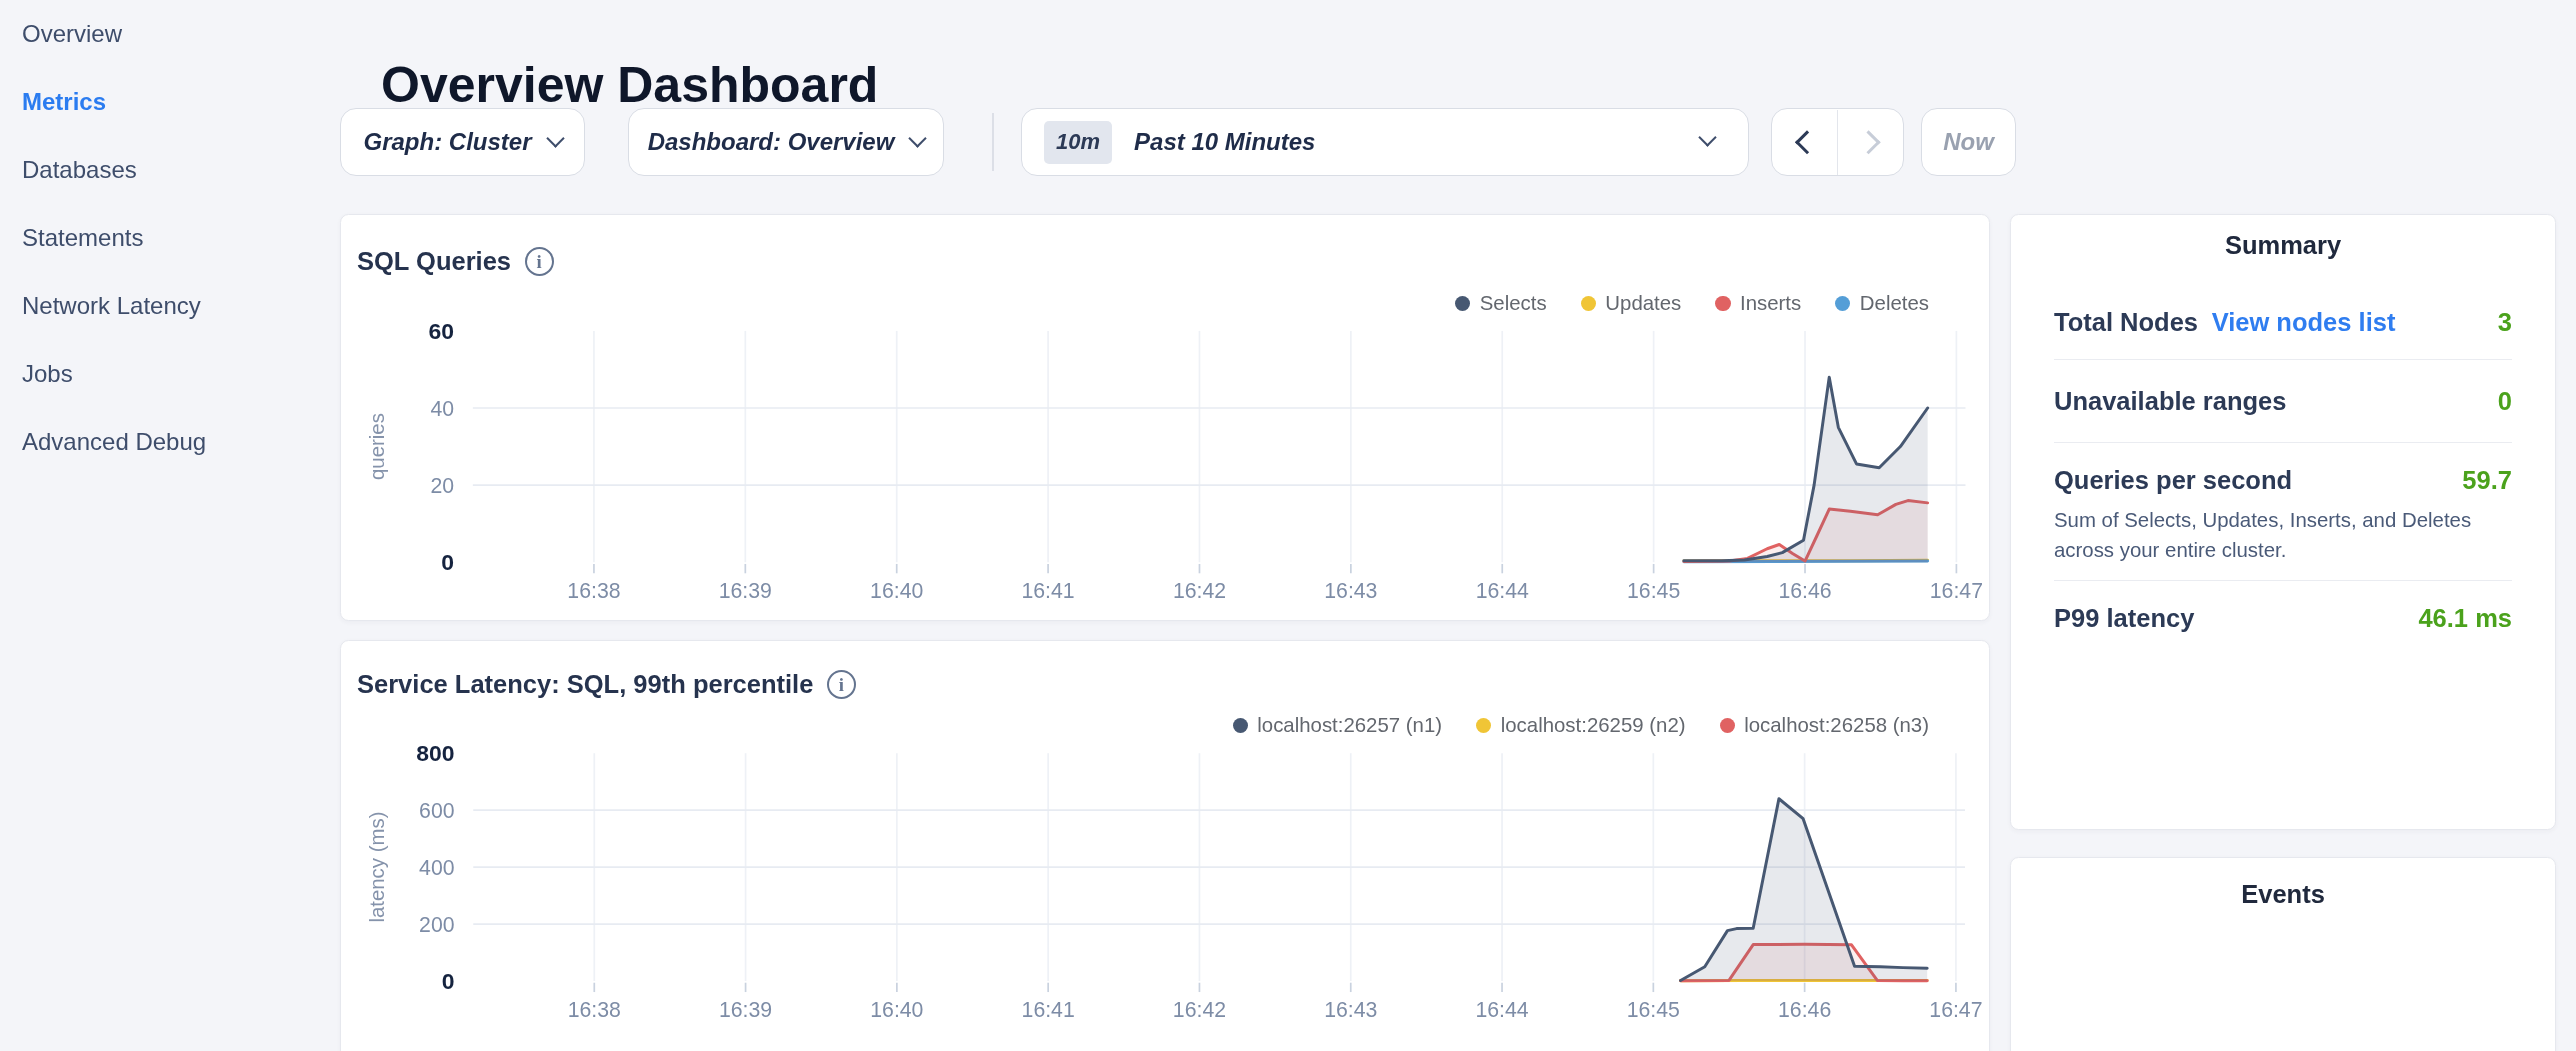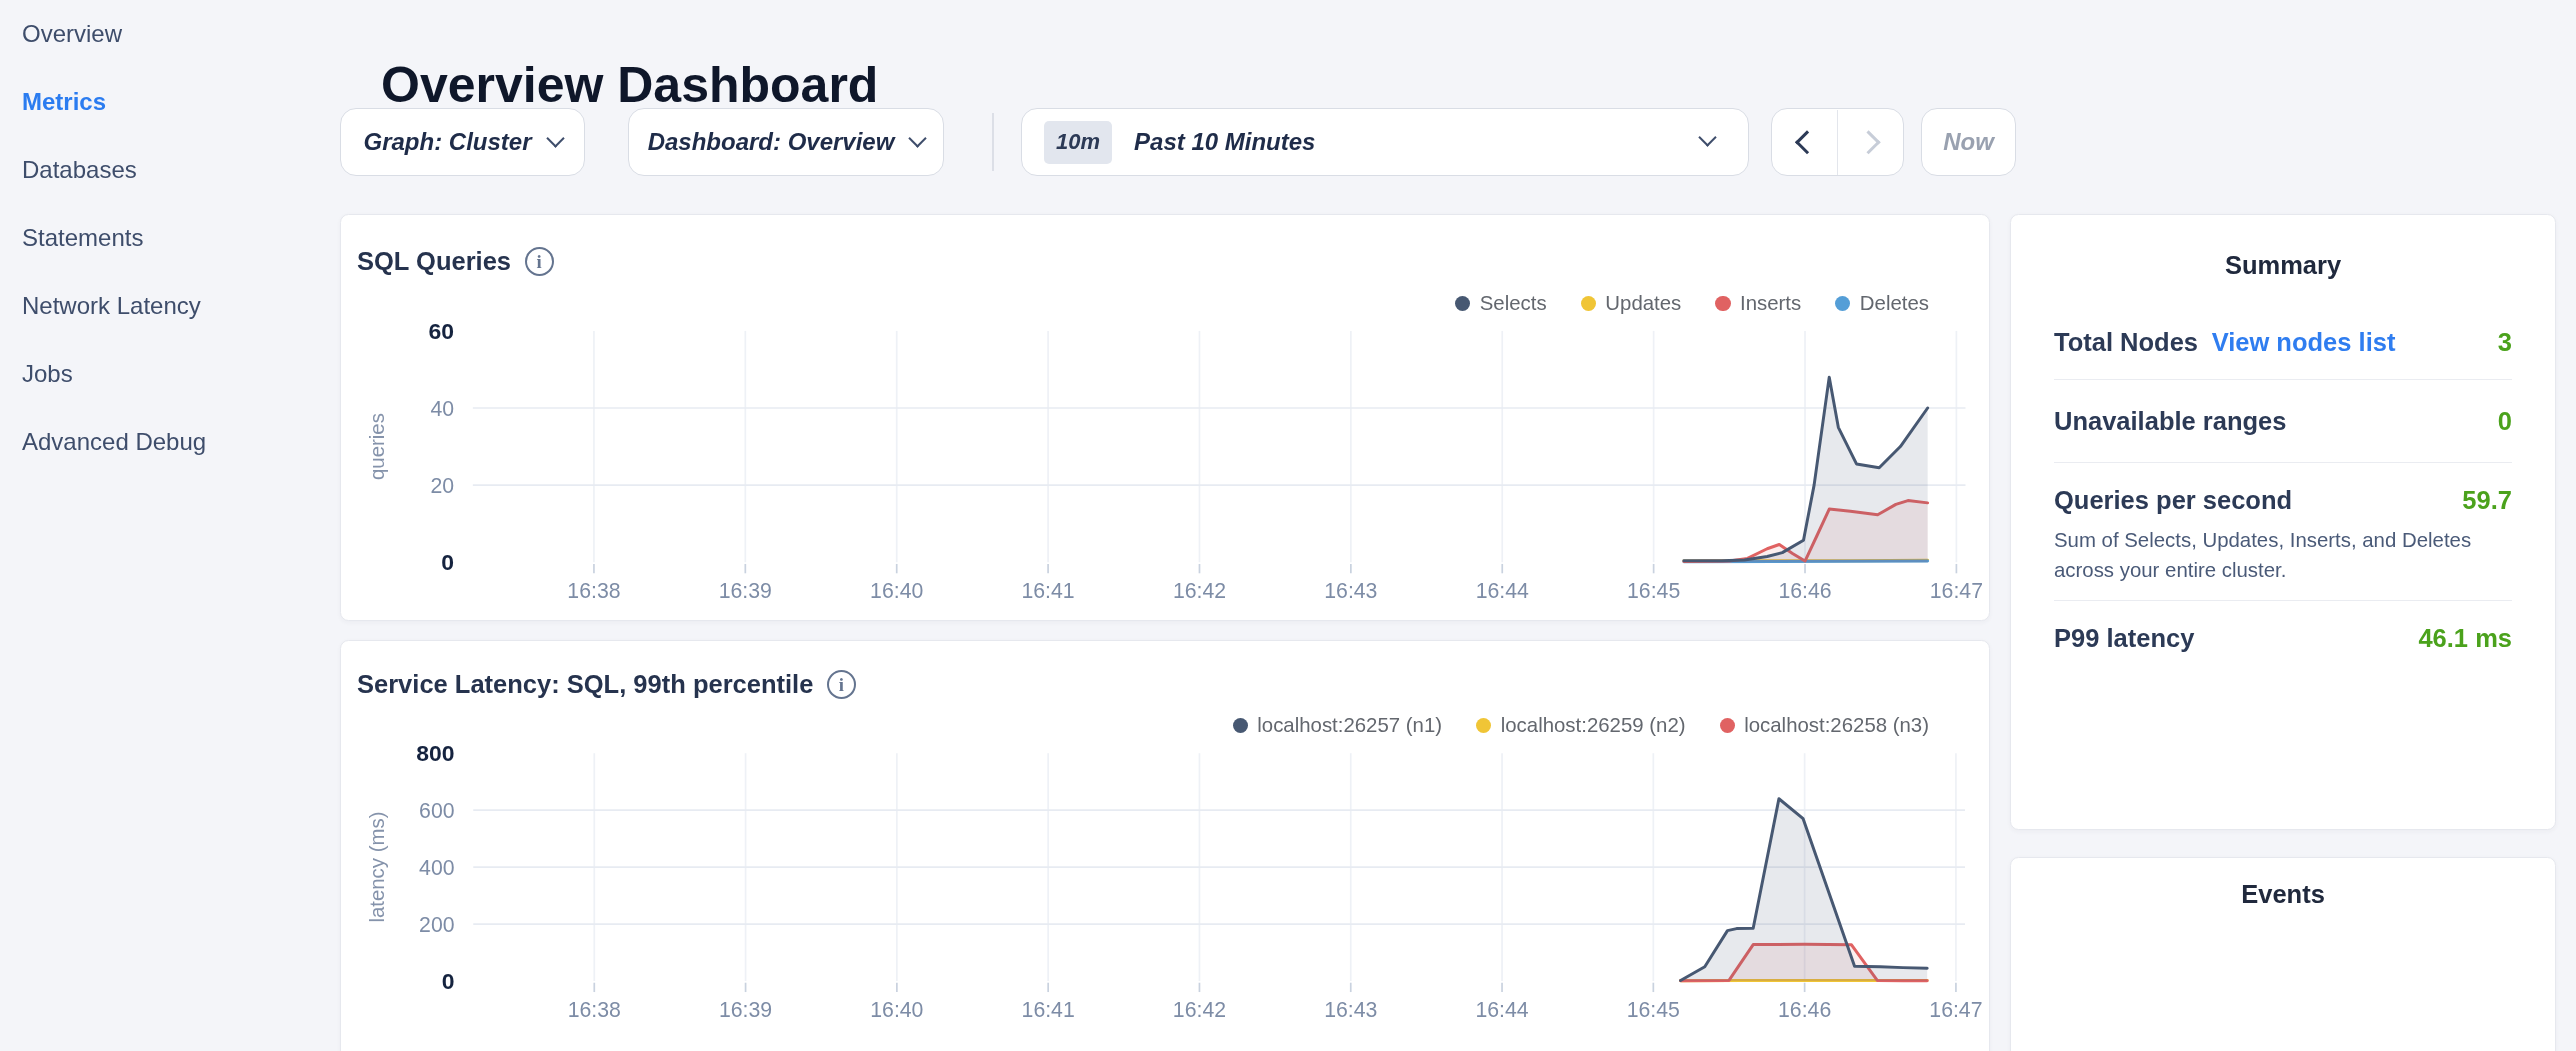--- a/index.html
+++ b/index.html
@@ -61,21 +61,21 @@
     width:29px;height:29px;border:2.6px solid #64748f;border-radius:50%;box-sizing:border-box;
     display:flex;align-items:center;justify-content:center;
     font-family:"Liberation Serif",serif;font-size:18.7px;font-weight:600;color:#64748f;cursor:pointer;
   }
   .legend{
     position:absolute;right:60px;display:flex;align-items:center;gap:34px;
   }
   .legend-item{display:flex;align-items:center;gap:9.4px;font-size:20.4px;color:#63676e;}
   .legend-dot{width:15.3px;height:15.3px;border-radius:50%;}
   
-  .panel-title{text-align:center;font-size:25.5px;font-weight:700;color:#20293d;margin-top:36px;}
+  .panel-title{text-align:center;font-size:25.5px;font-weight:700;color:#20293d;margin-top:16px;}
   .srows{padding:0 43px;}
   .srow{border-top:1.7px solid #eaecf1;}
   .srow.first{border-top:none;padding-top:48px;padding-bottom:22px;}
   .srow-head{display:flex;align-items:baseline;}
   .srow-label{font-size:25.5px;font-weight:700;color:#2c3a56;}
   .srow-link{font-size:25.5px;font-weight:700;color:#2f7df0;margin-left:13.6px;cursor:pointer;text-decoration:none;}
   .srow-value{margin-left:auto;font-size:25.5px;font-weight:700;color:#4ba21c;}
   .srow-desc{font-size:20.4px;line-height:30px;color:#4a5a78;margin-top:10.2px;}
   .r2{padding:22px 0 13.6px 0;}
   .r3{padding:27px 0 25.5px 0;}

